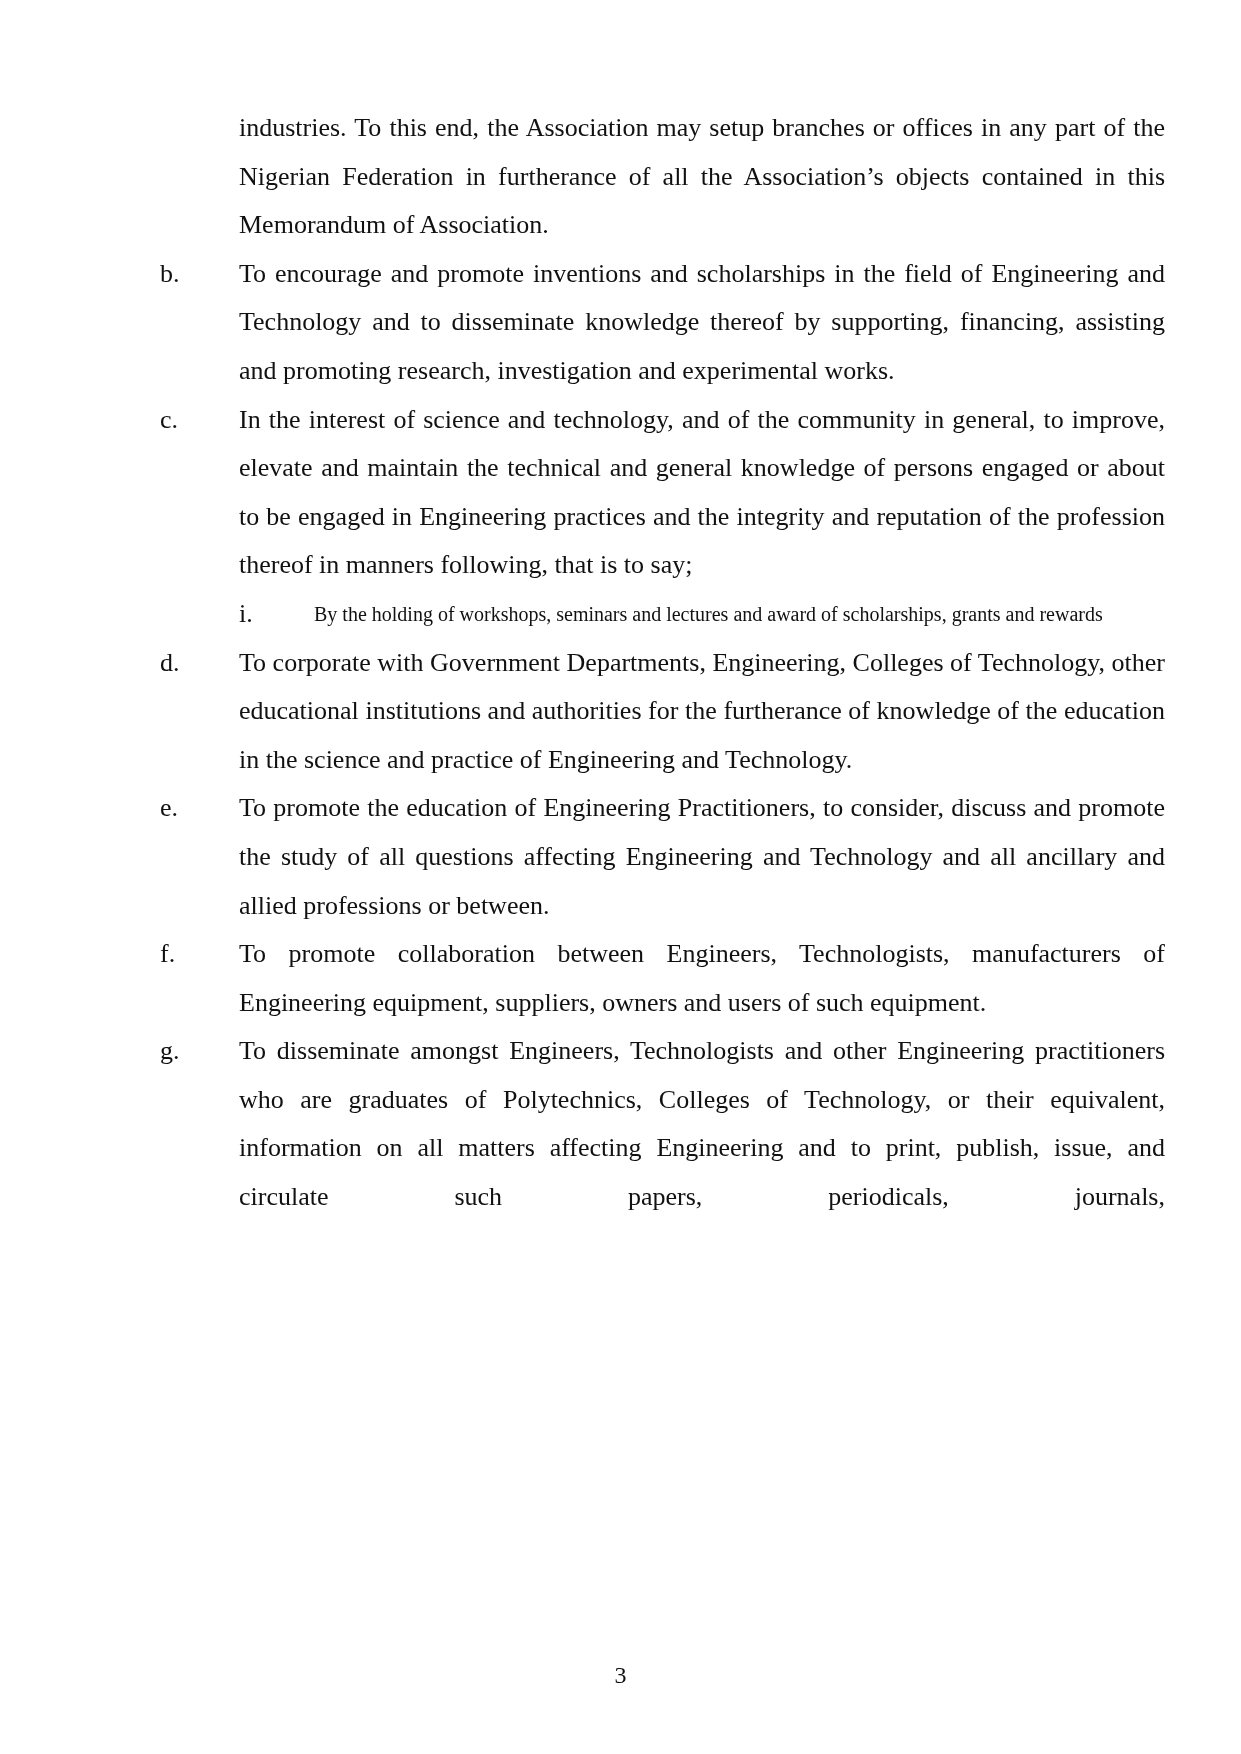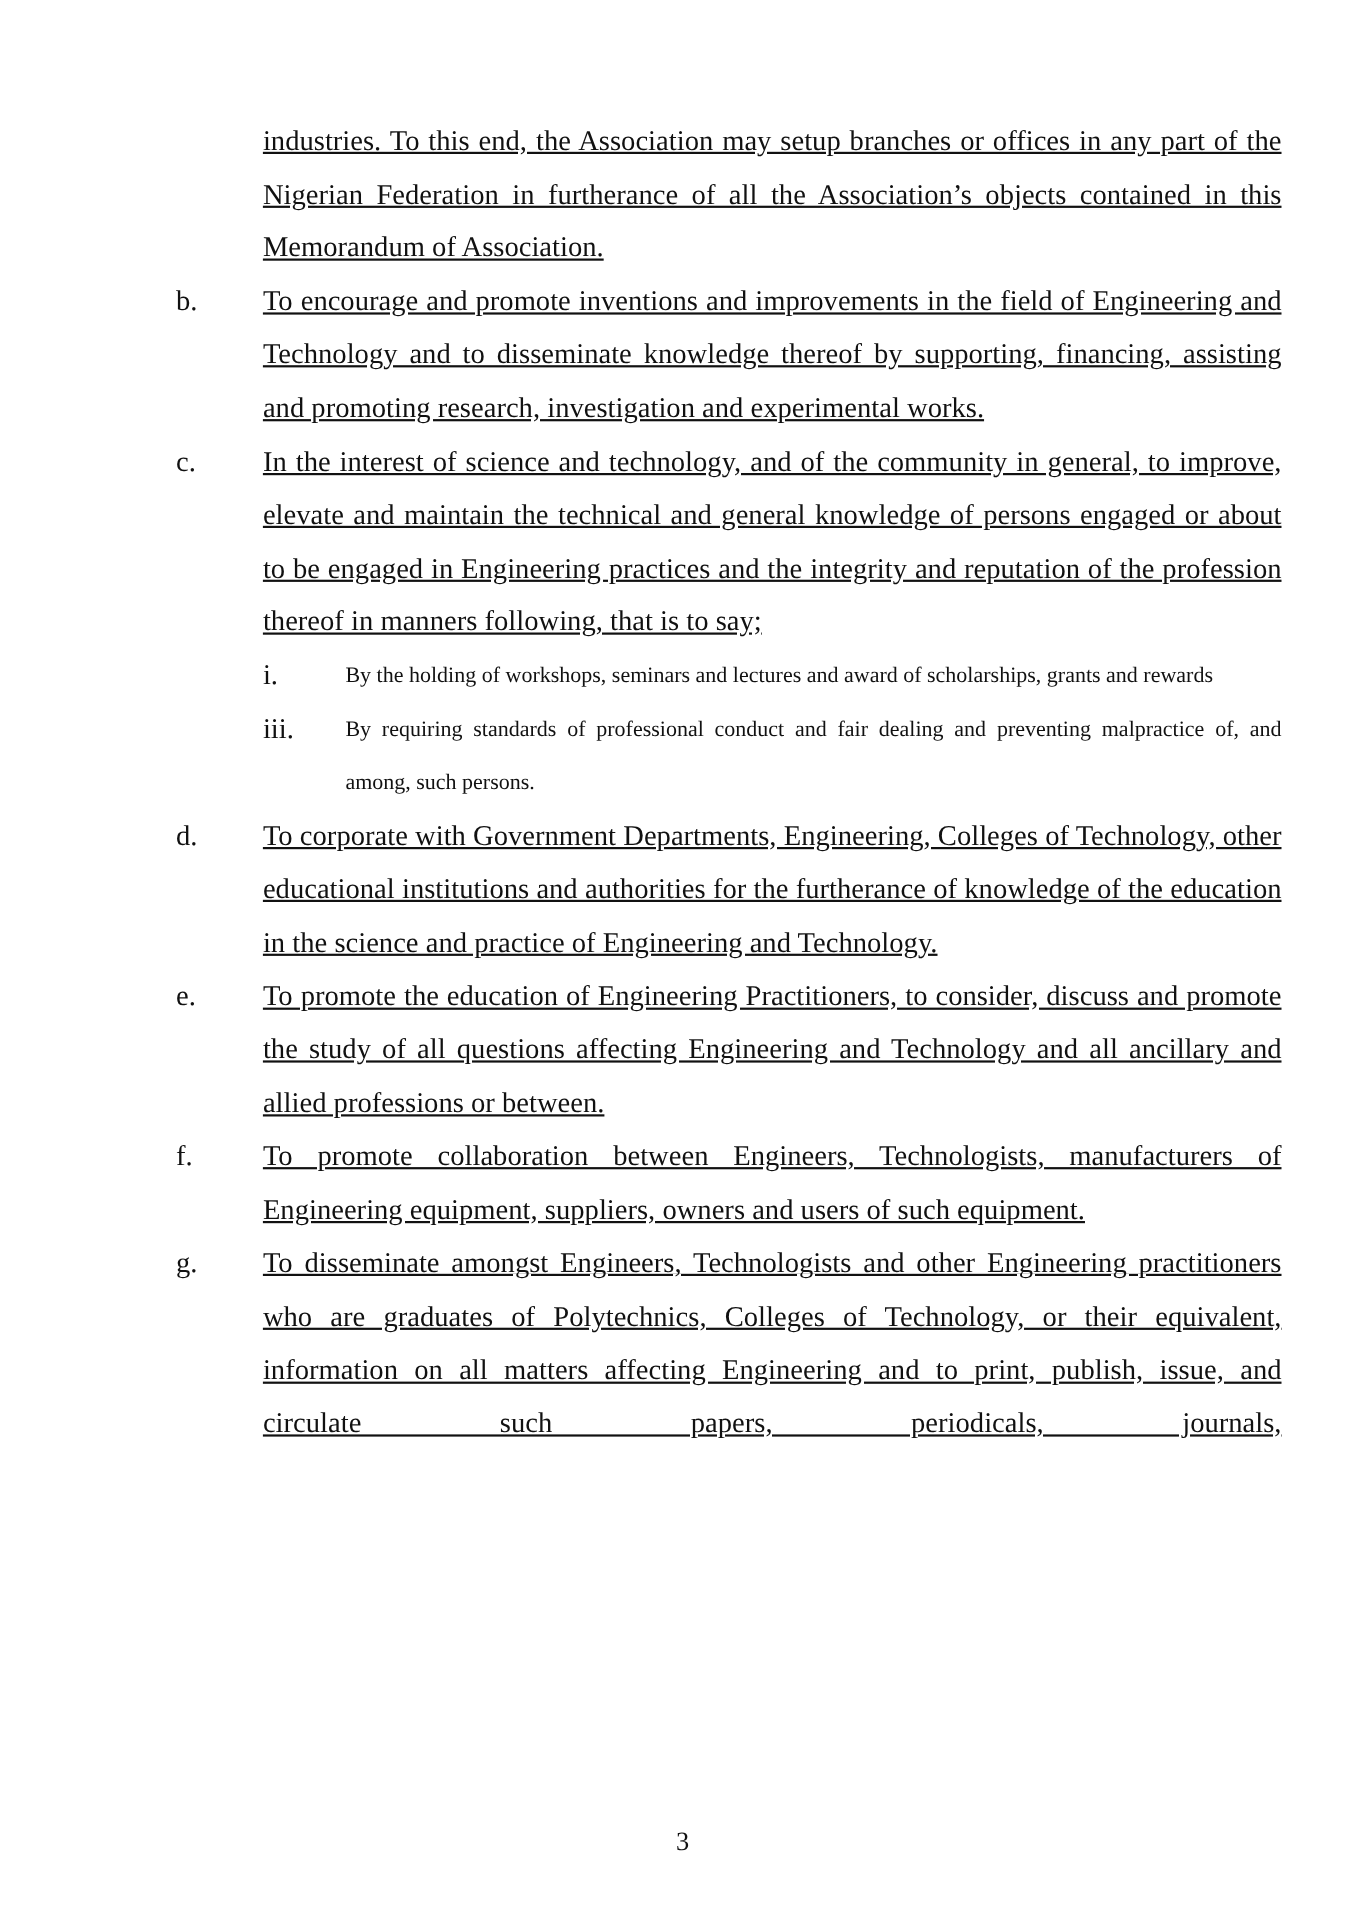--- a/index.html
+++ b/index.html
@@ -38,21 +38,20 @@
       font-size: 26px;
       line-height: 48.6px;
     }
     .body-text {
       margin-left: 79px;
       width: 926px;
       font-size: 26px;
       line-height: 48.6px;
       text-align: justify;
       text-align-last: left;
-      text-decoration: underline;
     }
     .sub-item {
       position: relative;
       margin-left: 79px;
     }
     .sub-marker {
       position: absolute;
       left: 0;
       top: 0;
       font-size: 26px;
@@ -81,37 +80,33 @@
 
 <div class="page">
   <div class="content">
 
     <div class="item">
       <div class="body-text">industries. To this end, the Association may setup branches or offices in any part of the Nigerian Federation in furtherance of all the Association’s objects contained in this Memorandum of Association.</div>
     </div>
 
     <div class="item">
       <span class="marker">b.</span>
-      <div class="body-text">To encourage and promote inventions and improvements in the field of Engineering and Technology and to disseminate knowledge thereof by supporting, financing, assisting and promoting research, investigation and experimental works.</div>
+      <div class="body-text">To encourage and promote inventions and scholarships in the field of Engineering and Technology and to disseminate knowledge thereof by supporting, financing, assisting and promoting research, investigation and experimental works.</div>
     </div>
 
     <div class="item">
       <span class="marker">c.</span>
       <div class="body-text">In the interest of science and technology, and of the community in general, to improve, elevate and maintain the technical and general knowledge of persons engaged or about to be engaged in Engineering practices and the integrity and reputation of the profession thereof in manners following, that is to say;</div>
 
       <div class="sub-item">
         <span class="sub-marker">i.</span>
         <div class="sub-body">By the holding of workshops, seminars and lectures and award of scholarships, grants and rewards</div>
       </div>
 
 
-      <div class="sub-item">
-        <span class="sub-marker">iii.</span>
-        <div class="sub-body">By requiring standards of professional conduct and fair dealing and preventing malpractice of, and among, such persons.</div>
-      </div>
     </div>
 
     <div class="item">
       <span class="marker">d.</span>
       <div class="body-text">To corporate with Government Departments, Engineering, Colleges of Technology, other educational institutions and authorities for the furtherance of knowledge of the education in the science and practice of Engineering and Technology.</div>
     </div>
 
     <div class="item">
       <span class="marker">e.</span>
       <div class="body-text">To promote the education of Engineering Practitioners, to consider, discuss and promote the study of all questions affecting Engineering and Technology and all ancillary and allied professions or between.</div>

